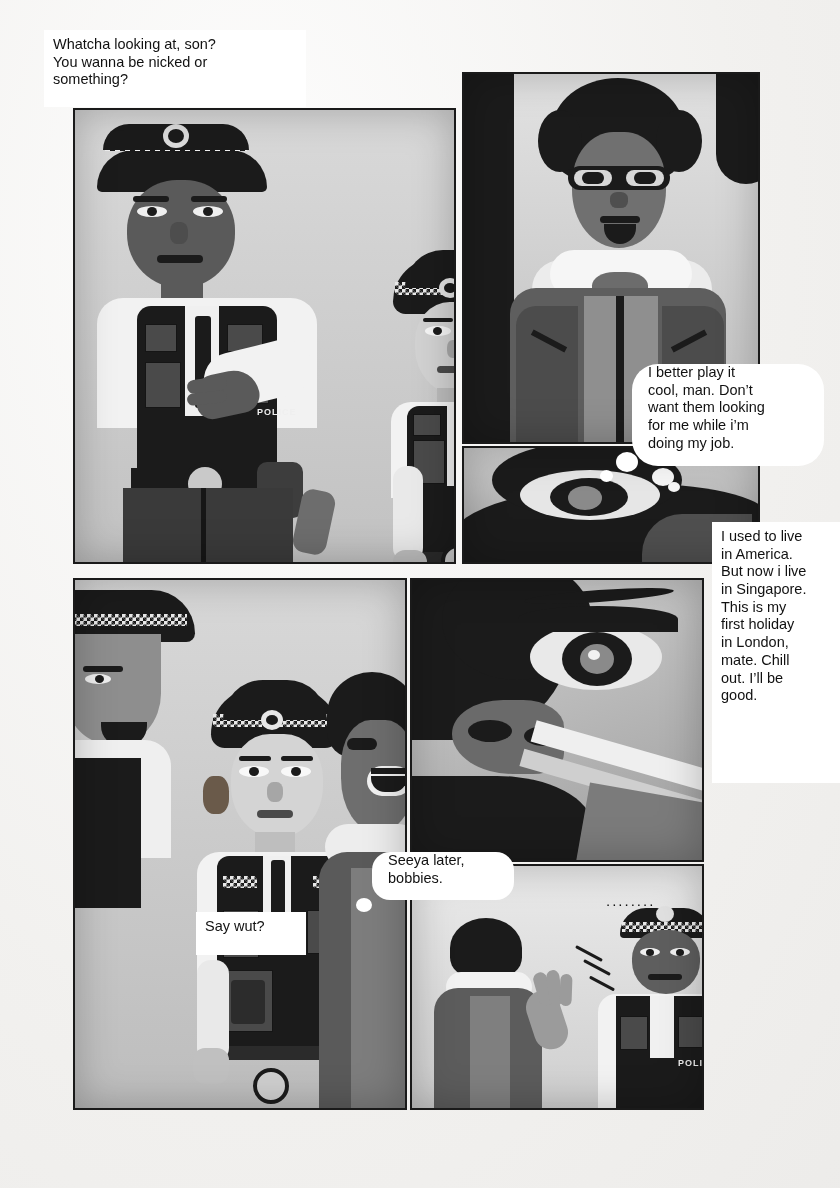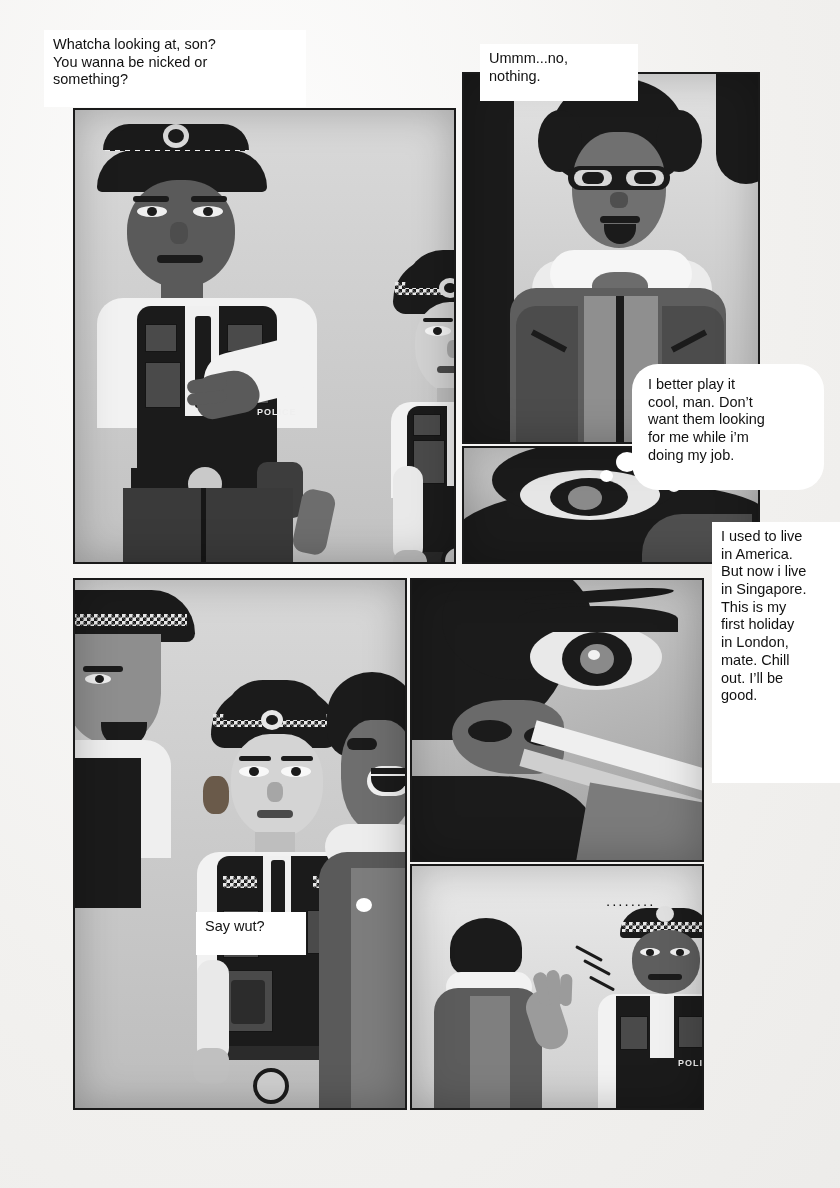--- a/index.html
+++ b/index.html
@@ -41,21 +41,21 @@
     color: #111111;
     font-size: 14.5px;
     line-height: 1.22;
     padding: 6px 9px 7px 9px;
     white-space: pre-line;
     z-index: 40;
   }
   .bubble.rect { border-radius: 0; }
   .bubble.think {
     border-radius: 26px;
-    padding: 12px 16px;
+    padding: 0 16px;
   }
   .bubble.round {
     border-radius: 50% / 42%;
     padding: 12px 18px;
     text-align: center;
   }
   .dotsline {
     position: absolute;
     font-size: 15px;
     letter-spacing: 2px;
@@ -361,22 +361,20 @@
       <div class="vest-pocket" style="left:266px;top:150px;width:30px;height:30px;"></div>
       <div class="police-tag" style="left:266px;top:192px;">POLICE</div>
     </div>
     <div class="edge-shadow"></div>
   </div>
 
   <div class="bubble rect" style="left:44px; top:30px; width:244px; height:64px;">Whatcha looking at, son?
 You wanna be nicked or
 something?</div>
 
-  <div class="bubble rect" style="left:480px; top:44px; width:140px; height:44px;">Ummm...no,
-nothing.</div>
 
   <div class="bubble think" style="left:632px; top:364px; width:160px; height:102px;">I better play it
 cool, man. Don’t
 want them looking
 for me while i’m
 doing my job.</div>
   <div class="sh rounded" style="position:absolute; left:616px; top:452px; width:22px; height:20px; background:#fff; z-index:39;"></div>
   <div class="sh rounded" style="position:absolute; left:600px; top:470px; width:13px; height:12px; background:#fff; z-index:39;"></div>
 
   <div class="bubble rect" style="left:712px; top:522px; width:118px; height:248px;">I used to live
@@ -386,18 +384,20 @@
 This is my
 first holiday
 in London,
 mate. Chill
 out. I’ll be
 good.</div>
 
 
   <div class="bubble rect" style="left:196px; top:912px; width:92px; height:30px;">Say wut?</div>
 
+  <div class="bubble think" style="left:372px; top:852px; width:110px; height:48px; border-radius:18px;">Seeya later,
+bobbies.</div>
   <div class="sh rounded" style="position:absolute; left:356px; top:898px; width:16px; height:14px; background:#fff; z-index:39;"></div>
 
 
   <div class="dotsline" style="left:606px; top:892px;">........</div>
 
 </div>
 
 </body></html>

